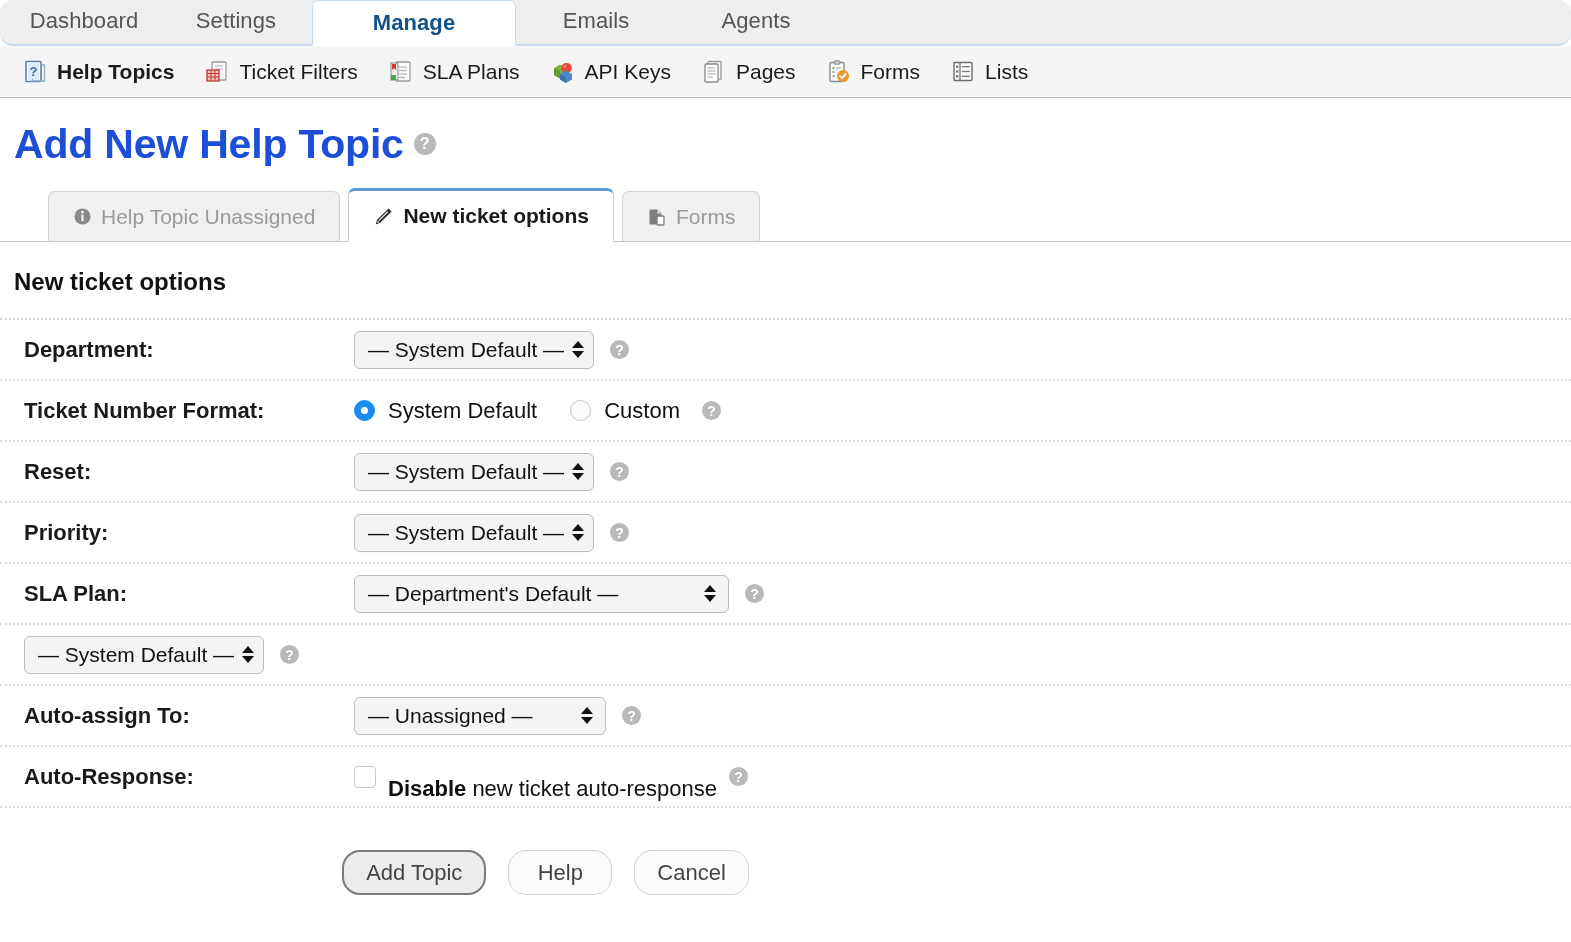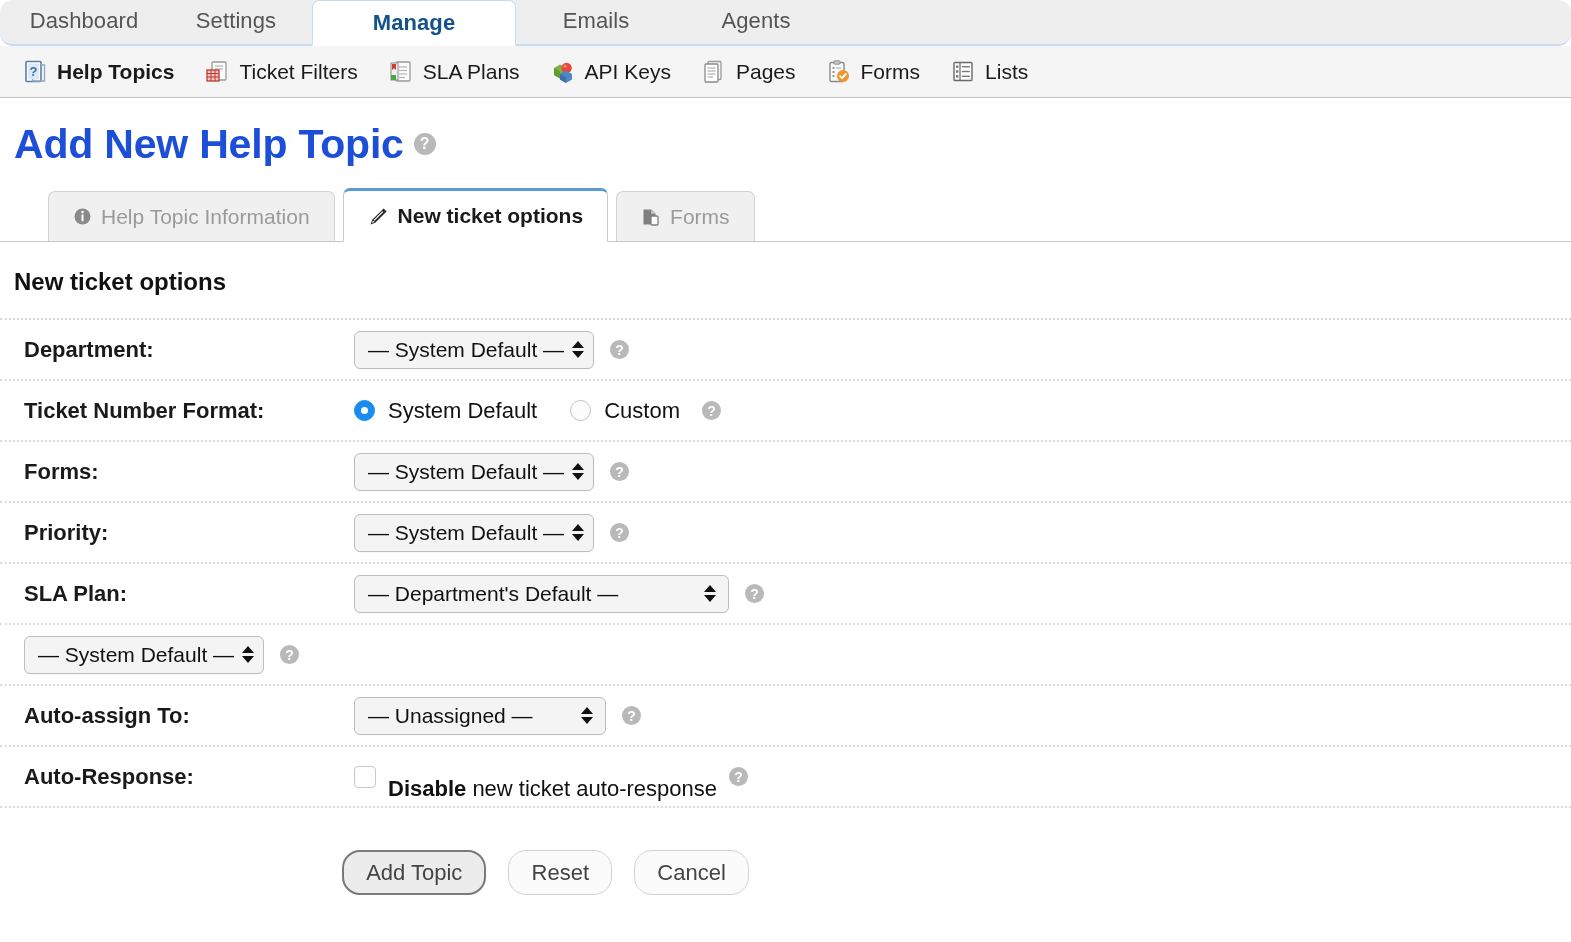--- a/index.html
+++ b/index.html
@@ -420,21 +420,21 @@
 
   <div class="tabbar">
     <div class="tab">
       <span class="tab-ico">
         <svg width="19" height="19" viewBox="0 0 19 19">
           <circle cx="9.5" cy="9.5" r="8" fill="#8a8a8a"></circle>
           <rect x="8.5" y="7.6" width="2" height="6.6" fill="#ffffff"></rect>
           <circle cx="9.5" cy="5.1" r="1.3" fill="#ffffff"></circle>
         </svg>
       </span>
-      <span>Help Topic Information</span>
+      <span>Help Topic Unassigned</span>
     </div>
     <div class="tab active">
       <span class="tab-ico">
         <svg width="21" height="21" viewBox="0 0 21 21">
           <path d="M15.6 2.4 L18.6 5.4 L7.2 16.8 L2.6 18.4 L4.2 13.8 Z" fill="#2b2b2b"></path>
           <path d="M5.0 14.6 L6.4 16.0 L4.0 17.0 Z" fill="#ffffff"></path>
           <line x1="6.1" y1="14.3" x2="14.8" y2="5.6" stroke="#ffffff" stroke-width="1.2"></line>
         </svg>
       </span>
       <span>New ticket options</span>
@@ -476,21 +476,21 @@
           <span class="radio on"></span>
           <span class="radio-label">System Default</span>
           <span class="radio"></span>
           <span class="radio-label tight">Custom</span>
         </div>
         <span class="help-dot">?</span>
       </div>
     </div>
 
     <div class="frow">
-      <div class="flabel">Forms:</div>
+      <div class="flabel">Reset:</div>
       <div class="fcontrol">
         <div class="sel">
           <span class="sel-txt">— System Default —</span>
           <span class="spin">
               <i class="up"></i>
               <i class="dn"></i>
             </span>
         </div>
         <span class="help-dot">?</span>
       </div>
@@ -559,17 +559,17 @@
         <span class="help-dot">?</span>
       </div>
     </div>
 
     <div class="frow" style="height:0;padding:0;"></div>
 
   </div>
 
   <div class="btnbar">
     <button class="btn primary">Add Topic</button>
-    <button class="btn plain">Reset</button>
+    <button class="btn plain">Help</button>
     <button class="btn plain">Cancel</button>
   </div>
 
 </div>
 
 </body></html>

